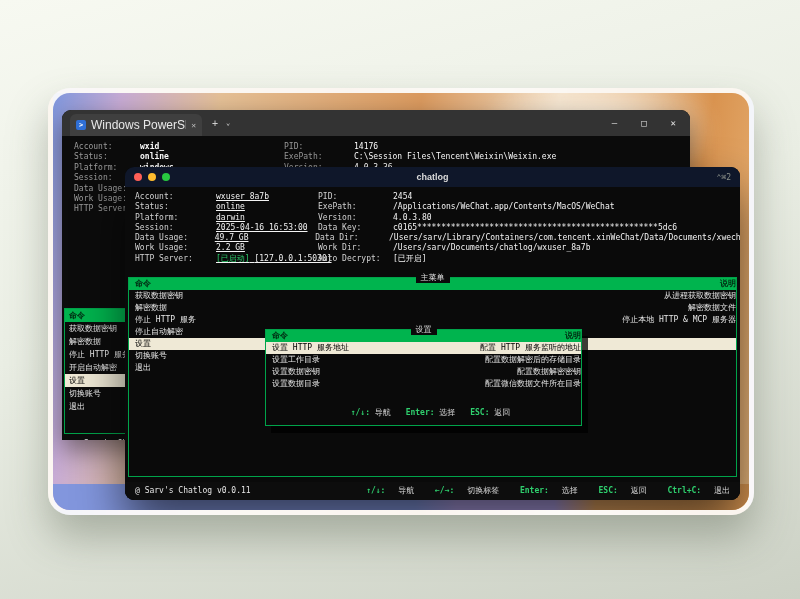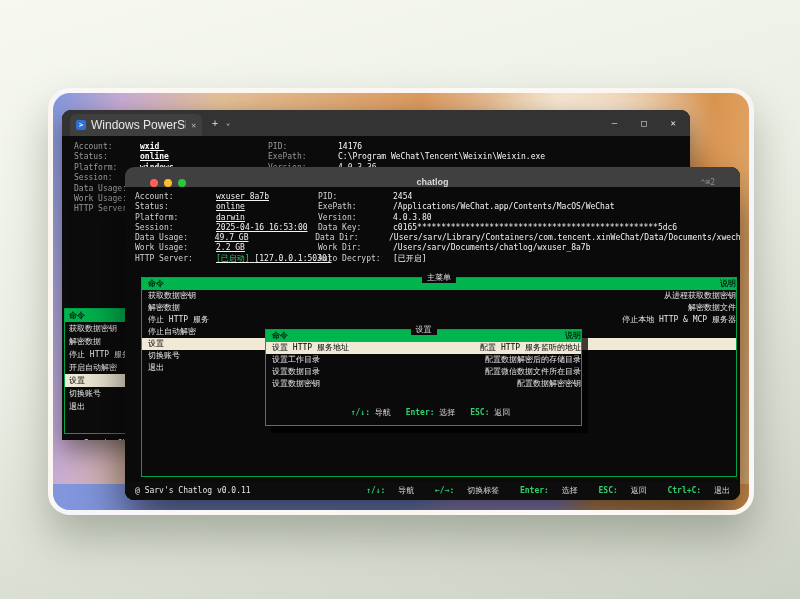--- a/index.html
+++ b/index.html
@@ -33,49 +33,49 @@
     flex:1; white-space:nowrap; overflow:hidden; }
   .ps-tab-close { color:#bdbdbd; font-size:8px; }
   .ps-newtab, .ps-dd { color:#cfcfcf; font-size:10px; margin-left:10px; align-self:center; }
   .ps-dd { font-size:7px; margin-left:8px; }
   .ps-controls { margin-left:auto; align-self:center; display:flex; gap:24px; padding-right:14px; }
   .ps-controls span { color:#e0e0e0; font-size:9px; }
   .ps-content { position:relative; height:304px; background:#0c0c0c; padding:6px 0 0 12px;
     font-size:8px; line-height:10.4px; white-space:nowrap; }
   .ps-row { display:flex; }
   .ps-row .l { width:66px; color:#9b9b9b; }
-  .ps-row .v { width:128px; color:#ffffff; font-weight:bold;text-decoration:underline; }
+  .ps-row .v { width:144px; color:#ffffff; font-weight:bold; }
   .ps-row .rl { width:70px; color:#9b9b9b; }
   .ps-row .rv { color:#ffffff; font-weight:normal; }
   .ps-menubox { position:absolute; left:2px; top:172px; width:170px; height:126px;
     border:1px solid #00a34a; font-size:8px; line-height:13px; background:#0c0c0c; }
   .ps-menubox .hd { background:#00b44e; color:#002b12; font-weight:bold; padding-left:4px; }
   .ps-menubox .it { color:#e8e8e8; padding-left:4px; }
   .ps-menubox .it.sel { background:#efe9d6; color:#000; width:60px; }
   .ps-footer { position:absolute; left:12px; top:303px; color:#e8e8e8; font-size:8px; }
   
   .cl-window { position:absolute; left:72px; top:74px; width:615px; height:333px;
     border-radius:9px; overflow:hidden; background:#0a0a0a;
     box-shadow:0 26px 48px rgba(0,0,0,.6); z-index:2; }
-  .cl-titlebar { height:20px; background:#404040; display:flex; align-items:flex-end; padding:0 25px; }
+  .cl-titlebar { height:20px; background:#0f172a; display:flex; align-items:center; padding:0 9px; }
   .cl-lights { display:flex; gap:6px; width:70px; }
   .cl-lights i { width:8px; height:8px; border-radius:50%; display:block; }
   .cl-title { flex:1; text-align:center; color:#d9d9d9; font-weight:bold; font-size:9px;
     font-family:"Liberation Sans",sans-serif; }
   .cl-shortcut { width:70px; text-align:right; color:#8d928b; font-size:8px; }
   .cl-content { position:relative; height:313px; background:#0a0a0a; font-size:8px;
     line-height:10.3px; white-space:nowrap; }
   .cl-info { padding:5px 0 0 10px; }
   .cl-row { display:flex; }
   .cl-row .l { width:81px; color:#d2d2d2; }
   .cl-row .v { width:102px; color:#f4f4f4;text-decoration:underline; }
   .cl-row .rl { width:75px; color:#d2d2d2; }
   .cl-row .rv { color:#f4f4f4; overflow:hidden; }
   .green { color:#2fd06e; }
-  .cl-menubox { position:absolute; left:16px; right:3px; top:90px; height:200px;
+  .cl-menubox { position:absolute; left:3px; right:3px; top:90px; height:200px;
     border:1px solid #00a34a; }
   .box-title { position:absolute; top:-6px; left:50%; transform:translateX(-50%);
     background:#0a0a0a; padding:0 5px; color:#dedede; font-size:8px; line-height:11px; }
   .t-row { display:flex; line-height:12px; font-size:8px; }
   .t-row .c1 { width:258px; padding-left:6px; flex:none; overflow:hidden; }
   .t-row .c2 { flex:1; overflow:hidden;text-align:right; }
   .t-head { background:#00b44e; color:#002b12; font-weight:bold; }
   .t-row.sel { background:#efe9d6; color:#000; }
   .t-row .cmd { color:#e6e6e6; } .t-row .dsc { color:#e6e6e6; }
   .t-row.sel .cmd, .t-row.sel .dsc { color:#000; }
@@ -119,21 +119,21 @@
       <div class="ps-row">
           <span class="l">Account:</span>
           <span class="v">wxid_</span>
           <span class="rl">PID:</span>
           <span class="rv">14176</span>
         </div>
       <div class="ps-row">
           <span class="l">Status:</span>
           <span class="v">online</span>
           <span class="rl">ExePath:</span>
-          <span class="rv">C:\Program WeChat\Tencent\Weixin\Weixin.exe</span>
+          <span class="rv">C:\Session Files\Tencent\Weixin\Weixin.exe</span>
         </div>
       <div class="ps-row">
           <span class="l">Platform:</span>
           <span class="v">windows</span>
           <span class="rl">Version:</span>
           <span class="rv">4.0.3.36</span>
         </div>
       <div class="ps-row">
           <span class="l">Session:</span>
         </div>
@@ -261,26 +261,26 @@
         </div>
         <div class="t-row sel">
             <span class="c1 cmd">设置 HTTP 服务地址</span>
             <span class="c2 dsc">配置 HTTP 服务监听的地址</span>
           </div>
         <div class="t-row">
             <span class="c1 cmd">设置工作目录</span>
             <span class="c2 dsc">配置数据解密后的存储目录</span>
           </div>
         <div class="t-row">
+            <span class="c1 cmd">设置数据密钥</span>
+            <span class="c2 dsc">配置数据解密密钥</span>
+          </div>
+        <div class="t-row">
             <span class="c1 cmd">设置数据目录</span>
             <span class="c2 dsc">配置微信数据文件所在目录</span>
-          </div>
-        <div class="t-row">
-            <span class="c1 cmd">设置数据密钥</span>
-            <span class="c2 dsc">配置数据解密密钥</span>
           </div>
         <div class="popup-hints">
           <span class="hint-key">↑/↓:</span> <span class="hint-label">导航</span><span class="hint-sp"></span>
           <span class="hint-key">Enter:</span> <span class="hint-label">选择</span><span class="hint-sp"></span>
           <span class="hint-key">ESC:</span> <span class="hint-label">返回</span>
         </div>
       </div>
 
       <div class="cl-footer">
         <span class="cl-brand">@ Sarv's Chatlog v0.0.11</span>

